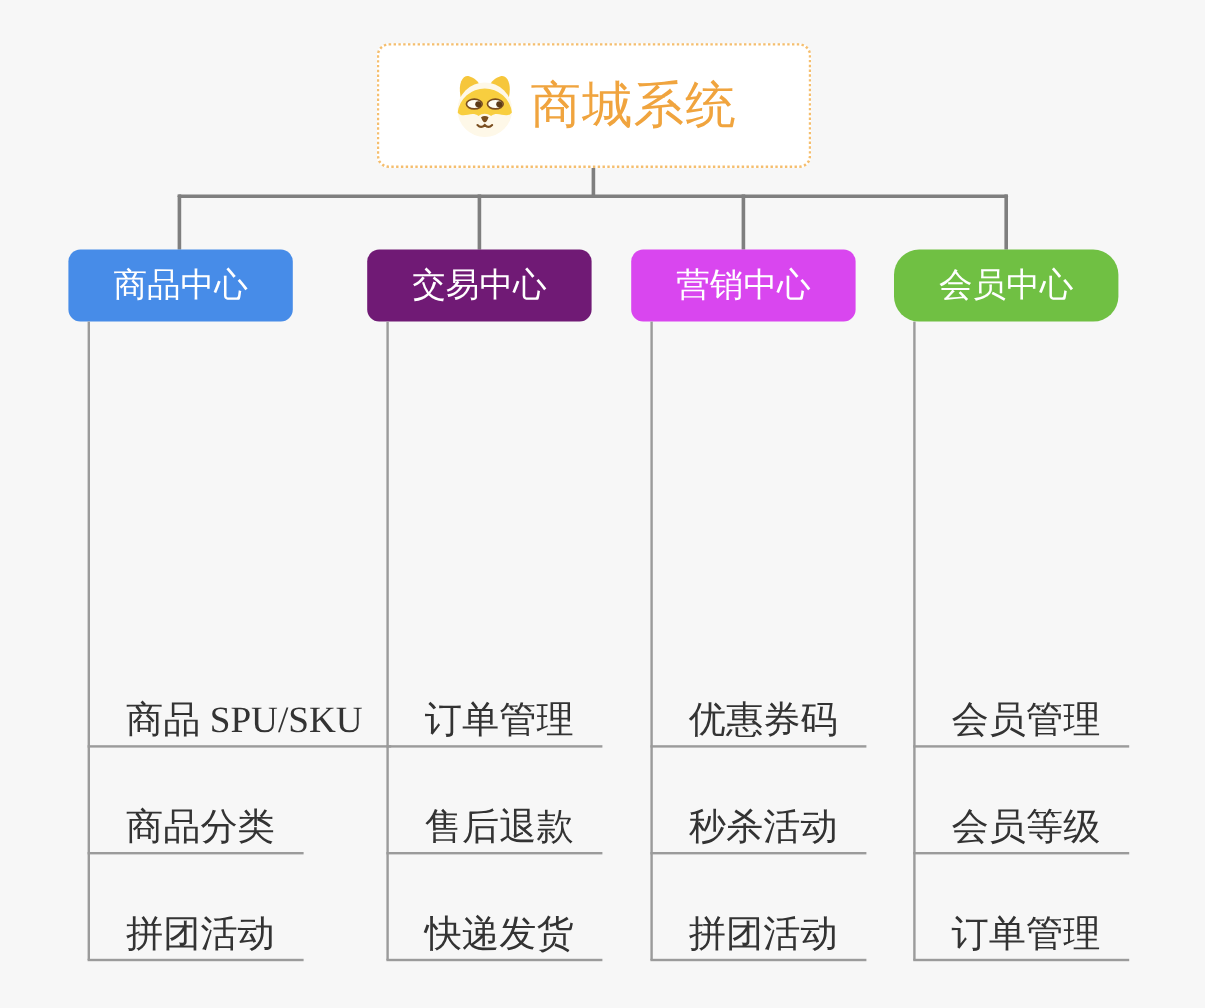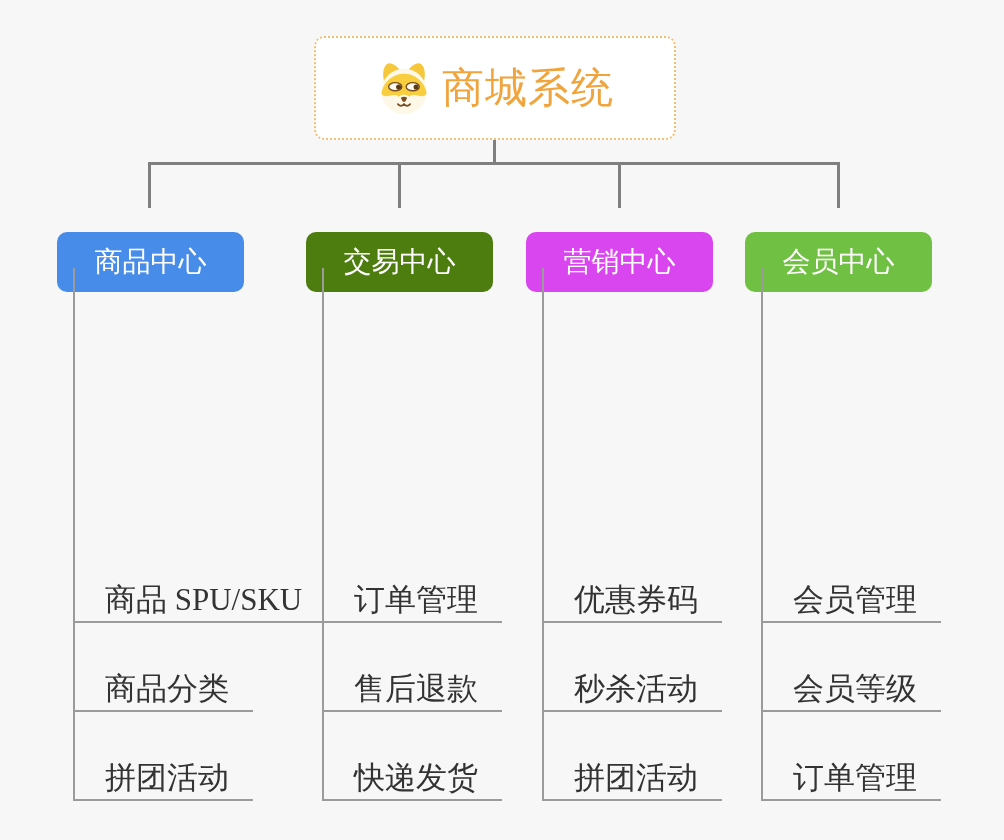--- a/index.html
+++ b/index.html
@@ -18,26 +18,26 @@
   
   .line{position:absolute;background:#7F7F7F;}
   .line-root-v{left:493px;top:140px;width:3px;height:25px;}
   .line-hbar{left:148px;top:162px;width:692px;height:3px;border-radius:2px;}
   .drop{width:3px;top:162px;height:46px;}
   .drop-0{left:148px;}.drop-1{left:398px;}.drop-2{left:618px;}.drop-3{left:837px;}
   
   .branch-header{
     position:absolute;top:208px;width:187px;height:60px;border-radius:10px;
     display:flex;align-items:center;justify-content:center;
-    color:#FFFFFF;font-size:28px;cursor:default;margin-top:24px;
+    color:#FFFFFF;font-size:28px;cursor:default;
   }
   .bh-0{left:57px;background:#478CE8;}
-  .bh-1{left:306px;background:#4d7c0f;}
+  .bh-1{left:306px;background:#701a75;}
   .bh-2{left:526px;background:#d946ef;}
-  .bh-3{left:745px;background:#70C043;}
+  .bh-3{left:745px;background:#70C043;border-radius:21px;}
   
   .col{position:absolute;top:268px;width:2px;}
   .col-0{left:73px;}.col-1{left:322px;}.col-2{left:542px;}.col-3{left:761px;}
   .trunk{position:absolute;left:0;top:0;width:2px;height:532px;background:#9B9B9B;}
   .leaf{
     position:absolute;left:0;width:max-content;white-space:nowrap;
     font-size:31px;line-height:31px;color:#333333;
     padding:0 24px 6px 32px;border-bottom:2px solid #9B9B9B;
   }
   .r0{top:316px}.r1{top:405px}.r2{top:494px}

